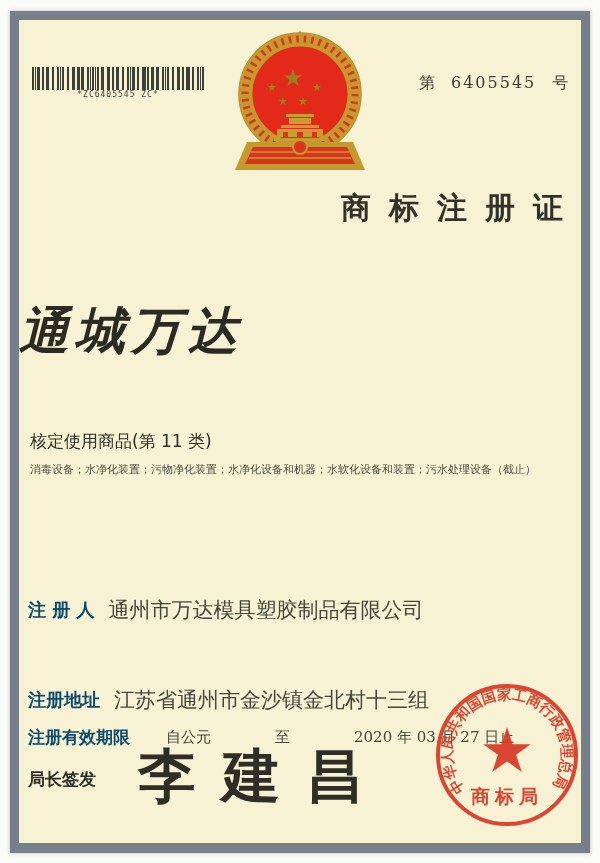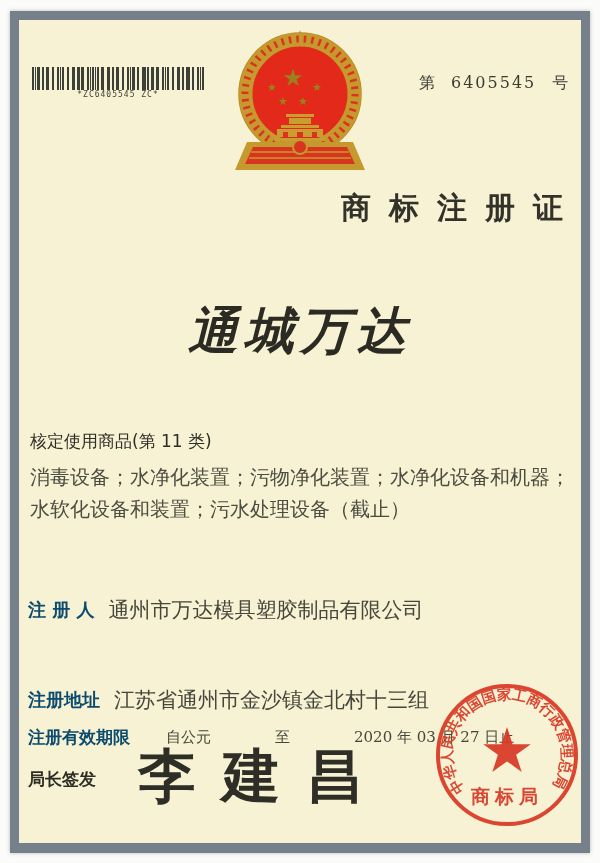--- a/index.html
+++ b/index.html
@@ -20,25 +20,25 @@
   .cert-no{left:400px;top:53px;display:flex;gap:16px;font-size:16px;color:#3c3c33;align-items:baseline;}
   .cert-no .digits{letter-spacing:2px;}
 
   
   .emblem{left:212px;top:10px;width:138px;height:148px;}
 
   
   .title{left:0;top:168px;width:562px;text-align:right;font-size:30px;font-weight:700;color:#32322a;letter-spacing:18px;text-indent:18px;}
 
   
-  .trademark{left:0;top:278px;width:562px;text-align:center;font-size:50px;font-weight:700;font-style:italic;color:#2b2b24;letter-spacing:6px;}
+  .trademark{left:0;top:278px;width:562px;font-size:50px;font-weight:700;font-style:italic;color:#2b2b24;letter-spacing:6px;}
 
   
   .goods-heading{left:11px;top:410px;font-family:"DejaVu Sans",sans-serif;font-weight:400;font-size:17px;color:#2e2e26;}
-  .goods-text{left:11px;top:441px;width:548px;font-size:20px;line-height:1.6;color:#4c4c40;font-family:Liberation Serif, serif;}
+  .goods-text{left:11px;top:441px;width:548px;font-size:11px;line-height:1.6;color:#4c4c40;font-family:Liberation Serif, serif;}
 
   
   .row{left:9px;display:flex;align-items:center;}
   .row .label{font-family:"DejaVu Sans",sans-serif;font-weight:700;font-size:18px;color:#0c4a6e;white-space:pre;}
   .row .value{font-size:21px;color:#46463c;margin-left:14px;}
   .row-registrant{top:576px;}
   .row-address{top:666px;}
   .row-validity{top:706px;gap:36px;}
   .row-validity .label{font-size:17px;}
   .row-validity .part{font-size:15px;color:#46463c;}

